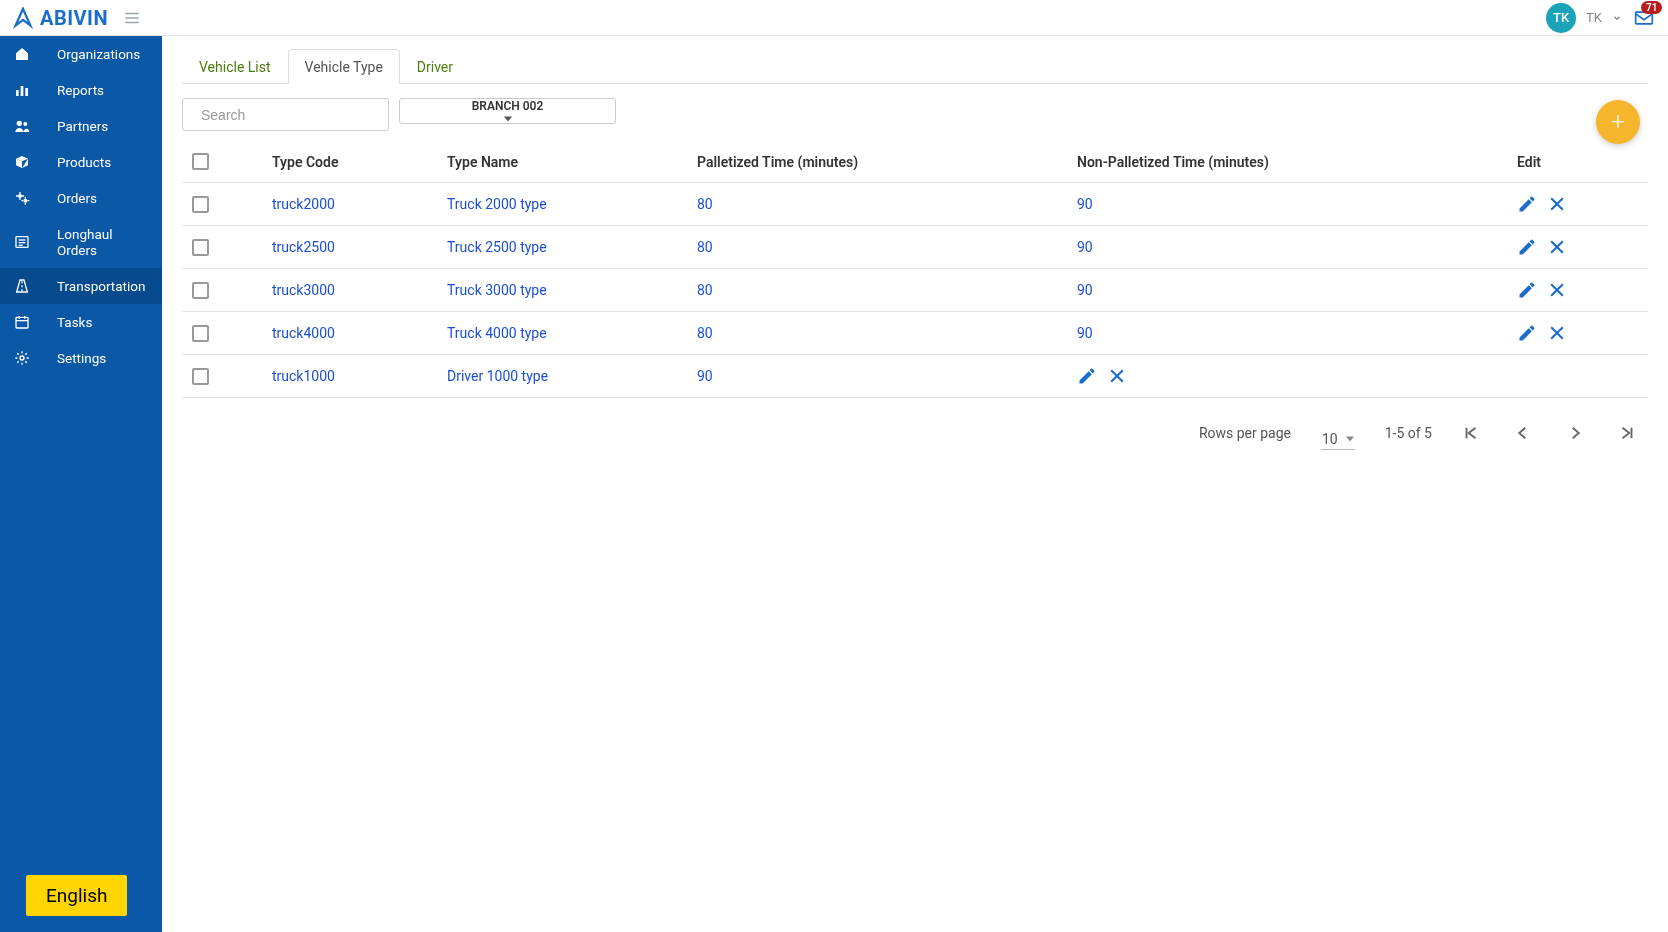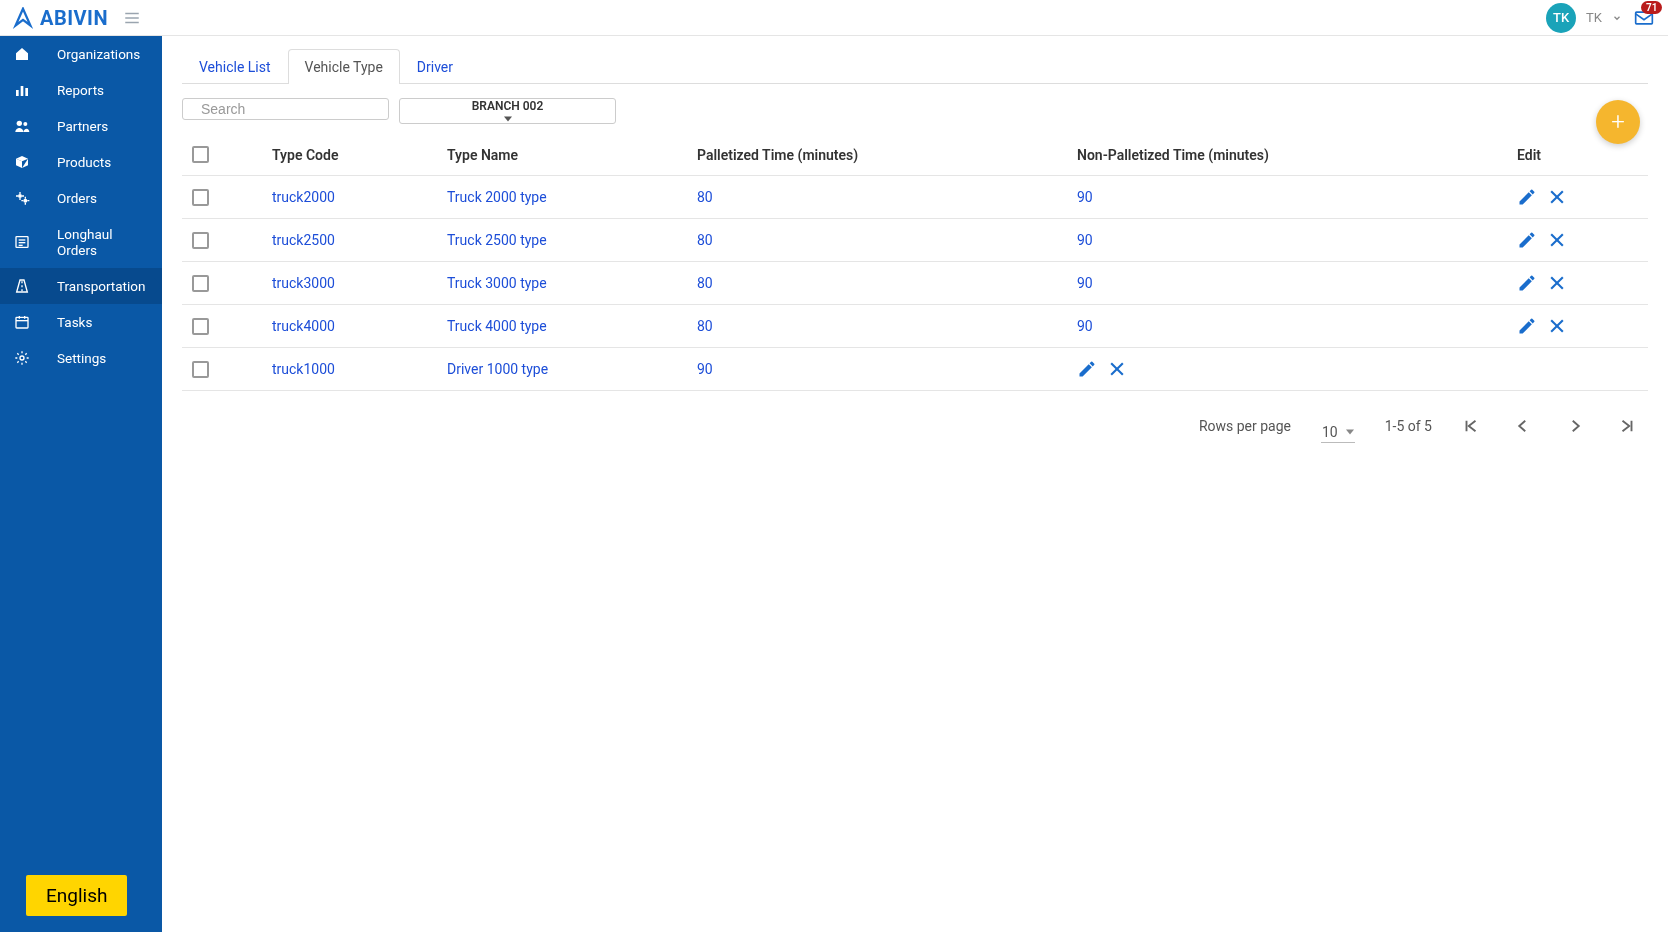--- a/index.html
+++ b/index.html
@@ -21,26 +21,26 @@
 .body { flex: 1; display: flex; position: relative; }
 .sidebar { width: 162px; background: #0a58a6; color: #fff; display: flex; flex-direction: column; position: relative; }
 .nav-item { display: flex; align-items: center; gap: 27px; padding: 10px 14px; font-size: 13.5px; cursor: pointer; position: relative; }
 .nav-item.active { background: #074a8e; align-items: flex-end; }
 .nav-item.active::after { content: ''; position: absolute; right: -8px; top: 50%; transform: translateY(-50%); border: 8px solid transparent; border-left-color: #074a8e; }
 .nav-icon { width: 16px; height: 16px; display:flex; align-items:center; justify-content:center; flex-shrink:0;}
 .lang-btn { position: absolute; bottom: 16px; left: 26px; background: #ffd500; color: #000; padding: 9px 20px; font-size: 19px; border-radius: 2px; cursor:pointer;}
 
 .main { flex: 1; padding: 12px 20px 0 20px; display: flex; flex-direction: column; }
 .tabs { display: flex; border-bottom: 1px solid #ddd; }
-.tab { padding: 9px 16px; font-size: 14px; color: #1d4ed8; cursor: pointer; border: 1px solid transparent; border-bottom: none; position: relative; top: 1px; border-radius: 4px 4px 0 0;}
+.tab { padding: 9px 16px; font-size: 14px; color: #4d7c0f; cursor: pointer; border: 1px solid transparent; border-bottom: none; position: relative; top: 1px; border-radius: 4px 4px 0 0;}
 .tab.active { color: #555; border-color: #ddd; background: #fff; }
 .fab { position: absolute; right: 28px; top: 64px; width: 44px; height: 44px; border-radius: 50%; background: #f5b62e; color: #fff; font-size: 24px; font-weight: 300; display: flex; align-items: center; justify-content: center; box-shadow: 0 2px 6px rgba(0,0,0,0.2); cursor:pointer;}
 
 .controls { display: flex; gap: 10px; margin-top: 14px; }
-.search-box { width: 207px; height: 22px; border: 1px solid #ccc; border-radius: 3px; display: flex; align-items: center; padding: 0 10px; gap: 8px; }
+.search-box { width: 207px; height: 33px; border: 1px solid #ccc; border-radius: 3px; display: flex; align-items: center; padding: 0 10px; gap: 8px; }
 .search-box input { border: none; outline: none; flex: 1; font-size: 14px; color:#555;}
 .search-box input::placeholder { color: #999; }
 .branch-select { width: 217px; height: 26px; border: 1px solid #ccc; border-radius: 3px; display: flex; align-items: center; padding: 0 12px; font-size: 12px; font-weight: 600; color: #333; justify-content: space-between; cursor: pointer; flex-direction: column; }
 
 .table { margin-top: 10px; }
 .table-header, .table-row { display: grid; grid-template-columns: 90px 175px 250px 380px 440px 120px; align-items: center; border-bottom: 1px solid #e5e5e5; }
 .table-header { font-weight: 600; color: #333; padding: 12px 0; font-size: 14px;}
 .table-row { padding: 11px 0; font-size: 14px; color: #1d4ed8;}
 .check-cell { padding-left: 10px; }
 .checkbox { width: 17px; height: 17px; border: 2px solid #999; border-radius: 2px; cursor: pointer; }

